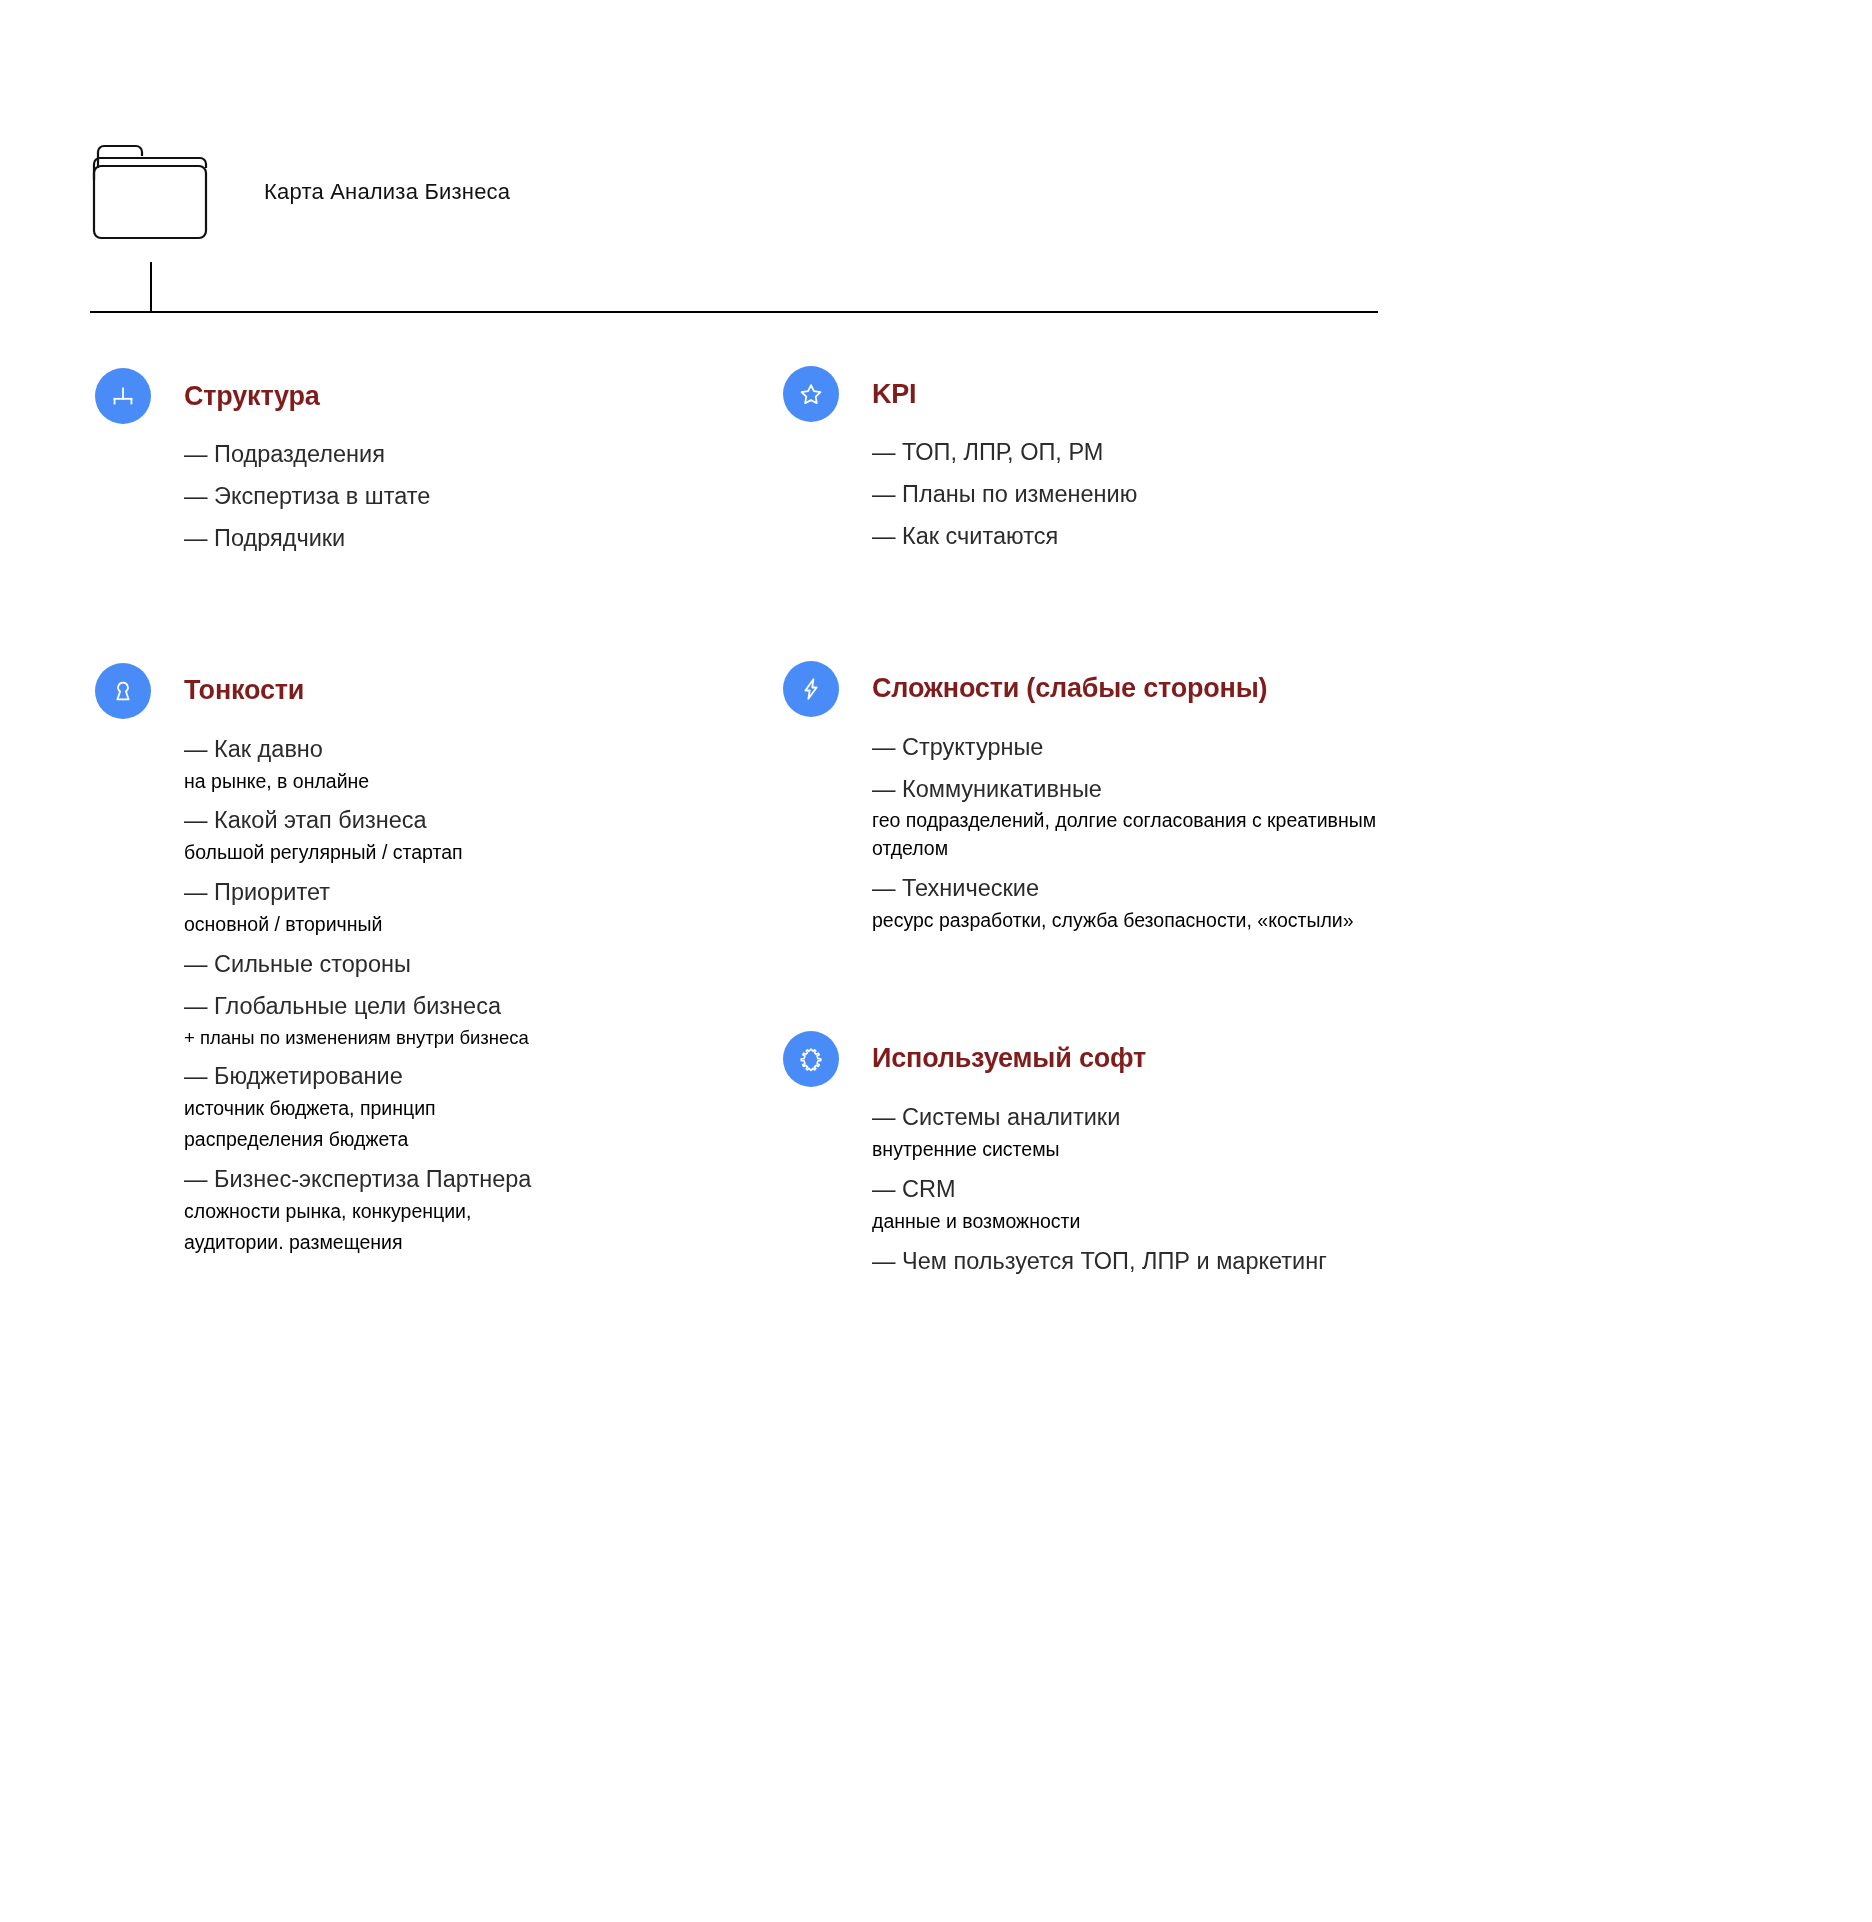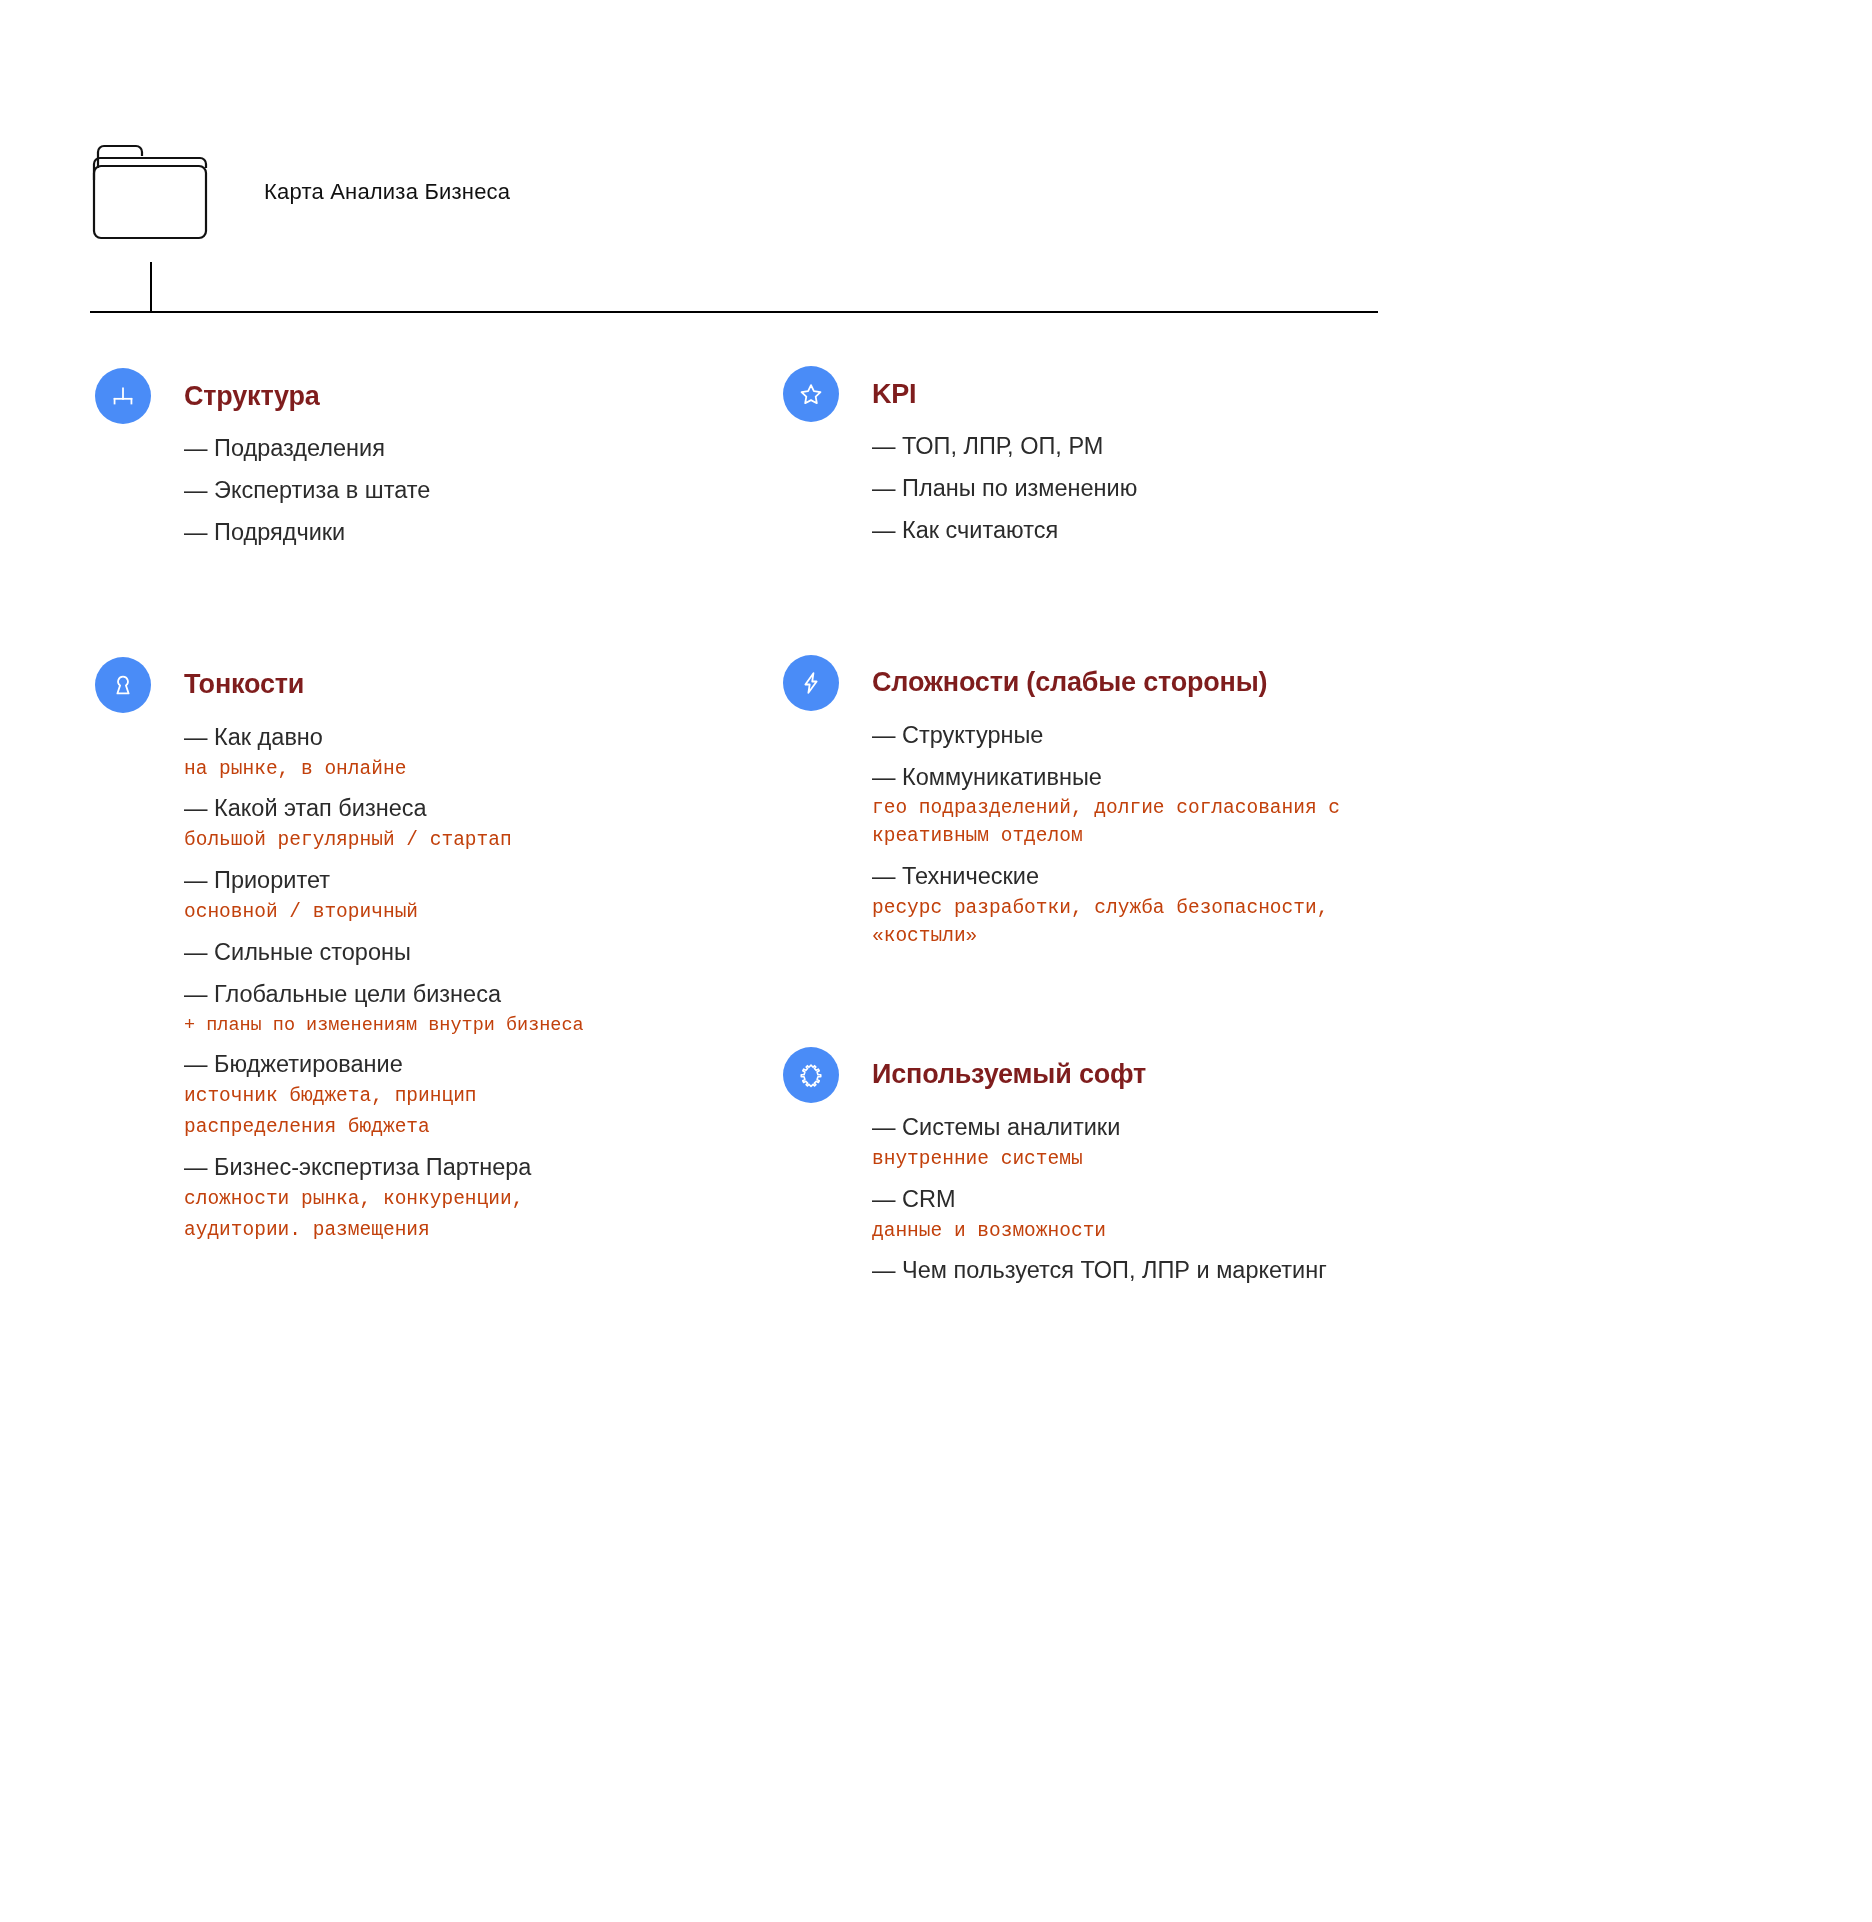--- a/index.html
+++ b/index.html
@@ -50,26 +50,26 @@
   }
   .sec-icon svg { display:block; }
   .sec-title {
     margin-left:33px;
     font-size:27px;
     font-weight:700;
     color:#7f1d1d;
     letter-spacing:-0.2px;
     white-space:nowrap;
   }
-  .sec-body { margin-left:89px; margin-top:8px; }
+  .sec-body { margin-left:89px; margin-top:14px; }
 
   .item { font-size:23.5px; color:#2b2b2b; line-height:1.40; font-weight:400; white-space:nowrap; }
   .note {
-    font-size:19.5px; color:#c2410c; line-height:1.43; font-weight:400;
-    margin-top:2px; margin-bottom:3px;font-family:Liberation Mono, monospace;
+    font-size:19.5px; color:#000000; line-height:1.43; font-weight:400;
+    margin-top:2px; margin-bottom:3px;
   }
   .note.small { font-size:18.5px; }
   .note.wide  { max-width:560px; white-space:normal; }
   .item + .item { margin-top:9px; }
   .note + .item { margin-top:9px; }
 </style>
 </head>
 <body>
 
 <div class="header">

